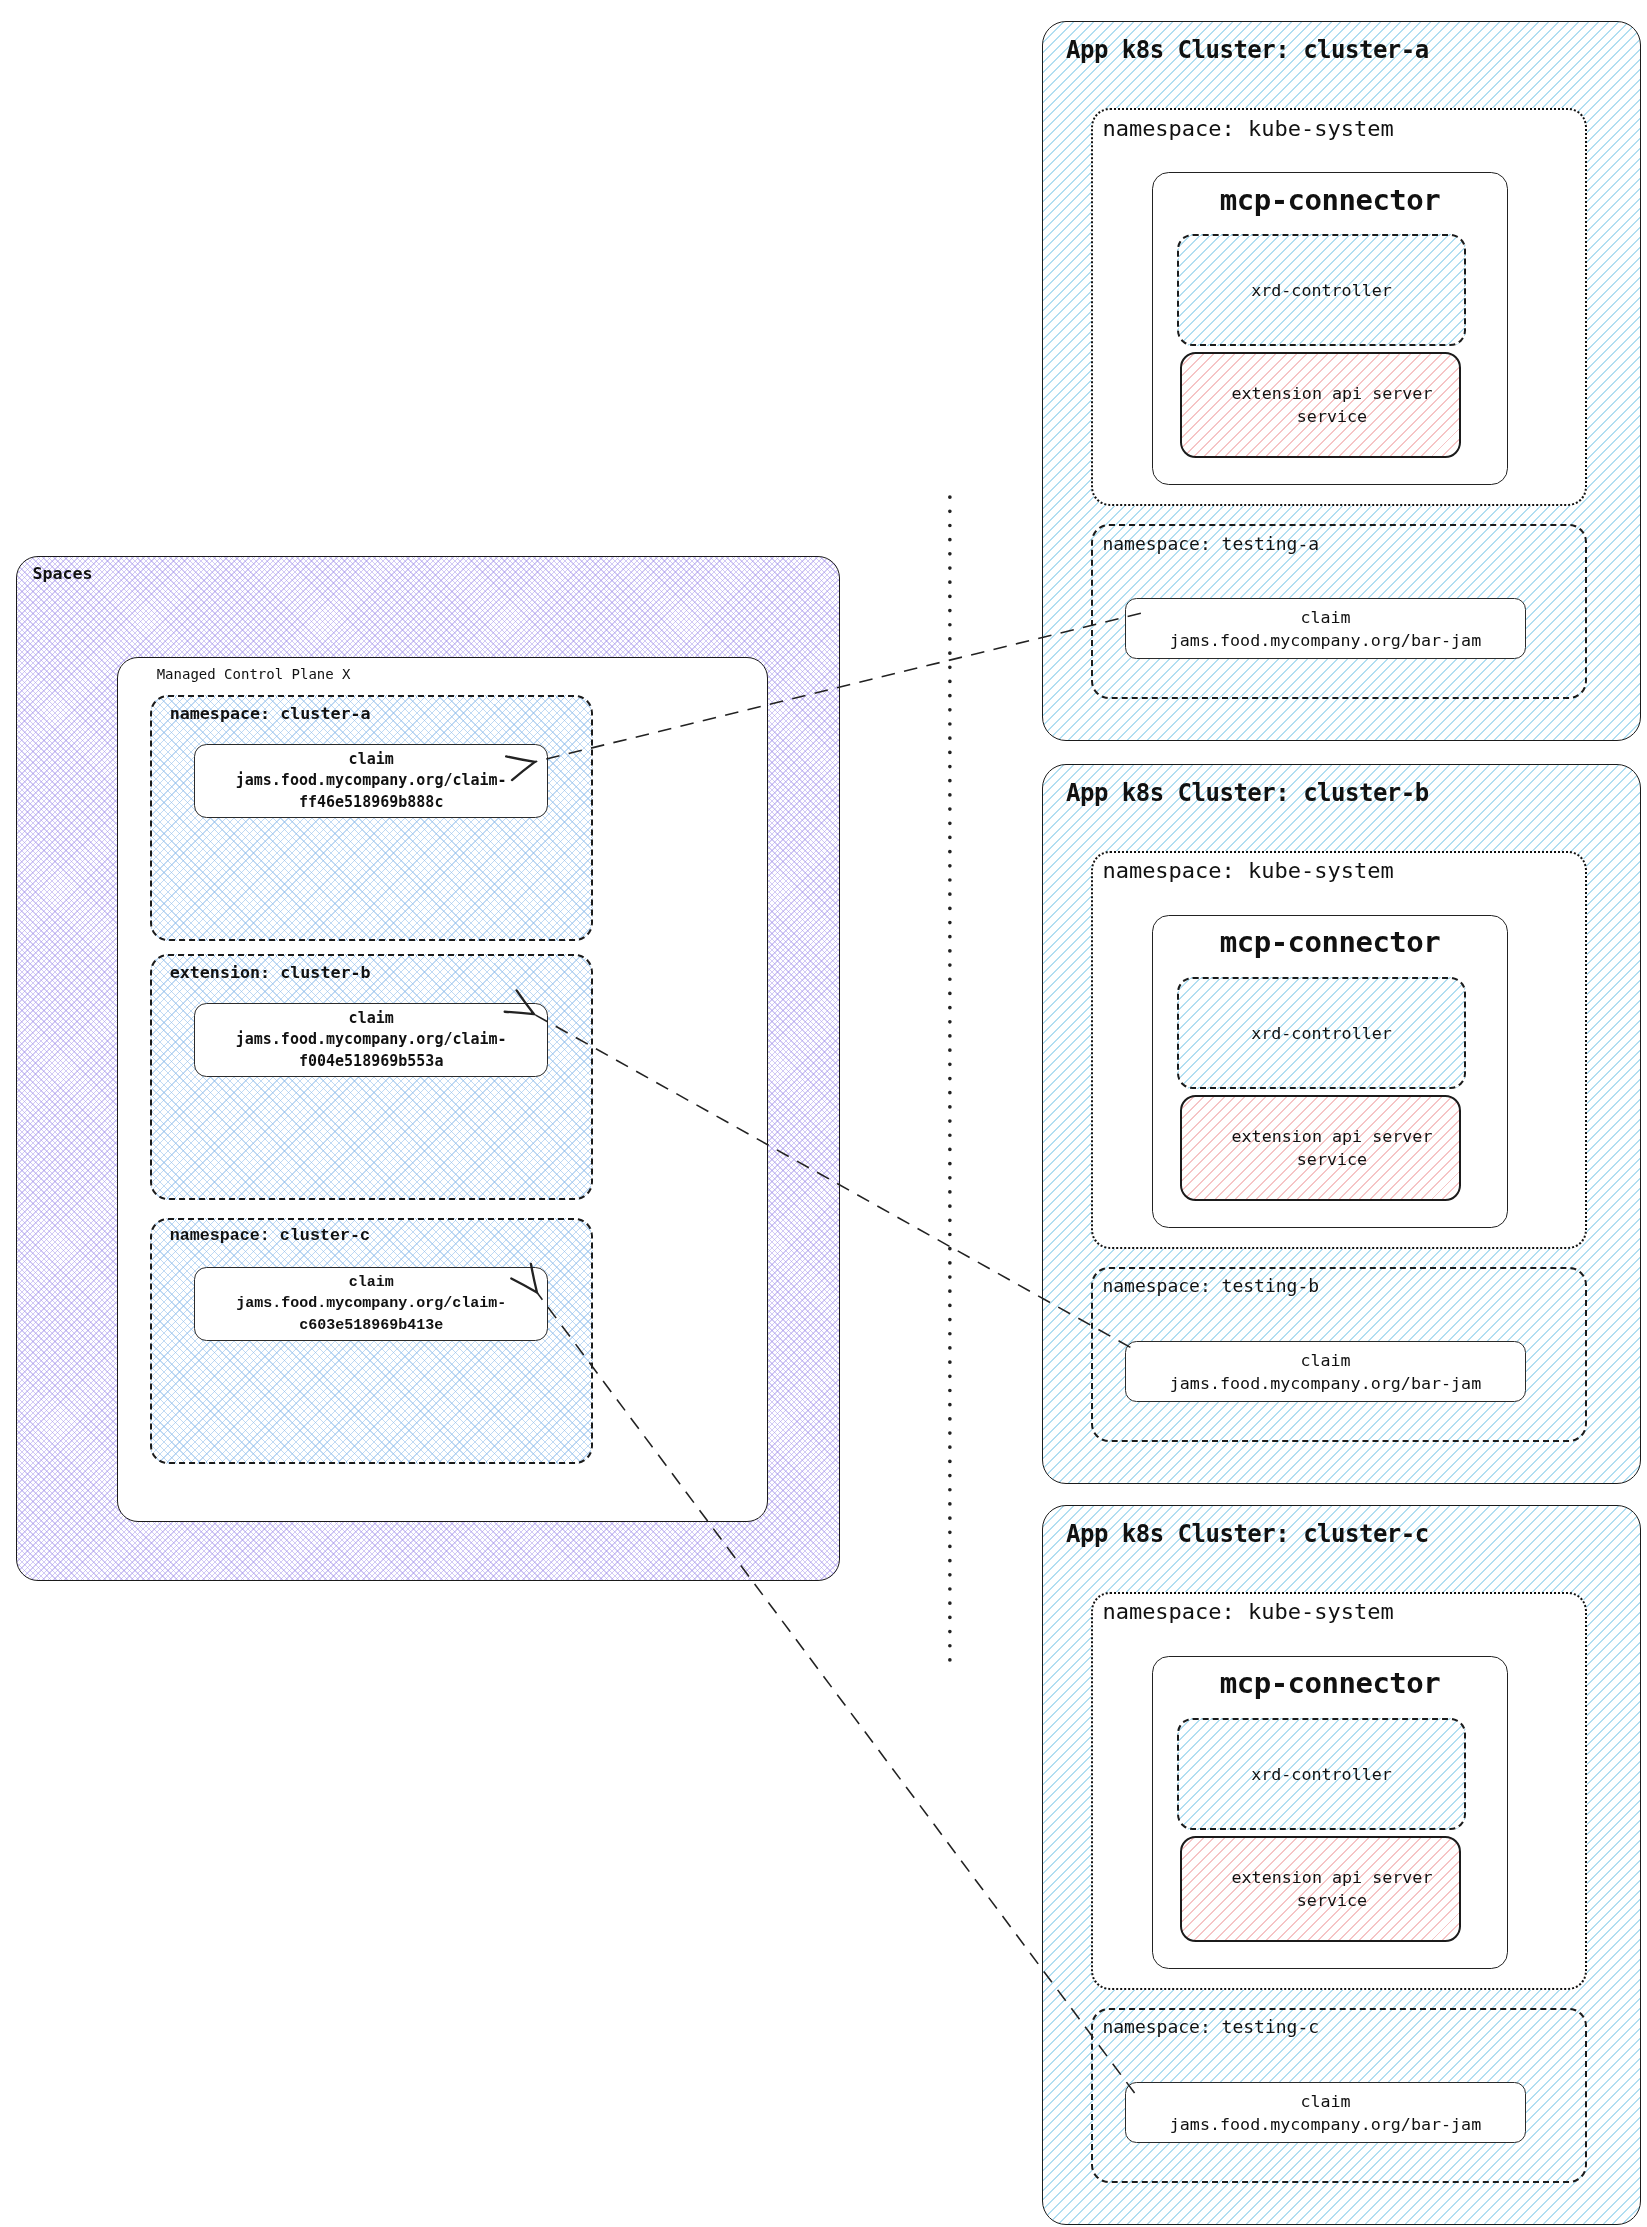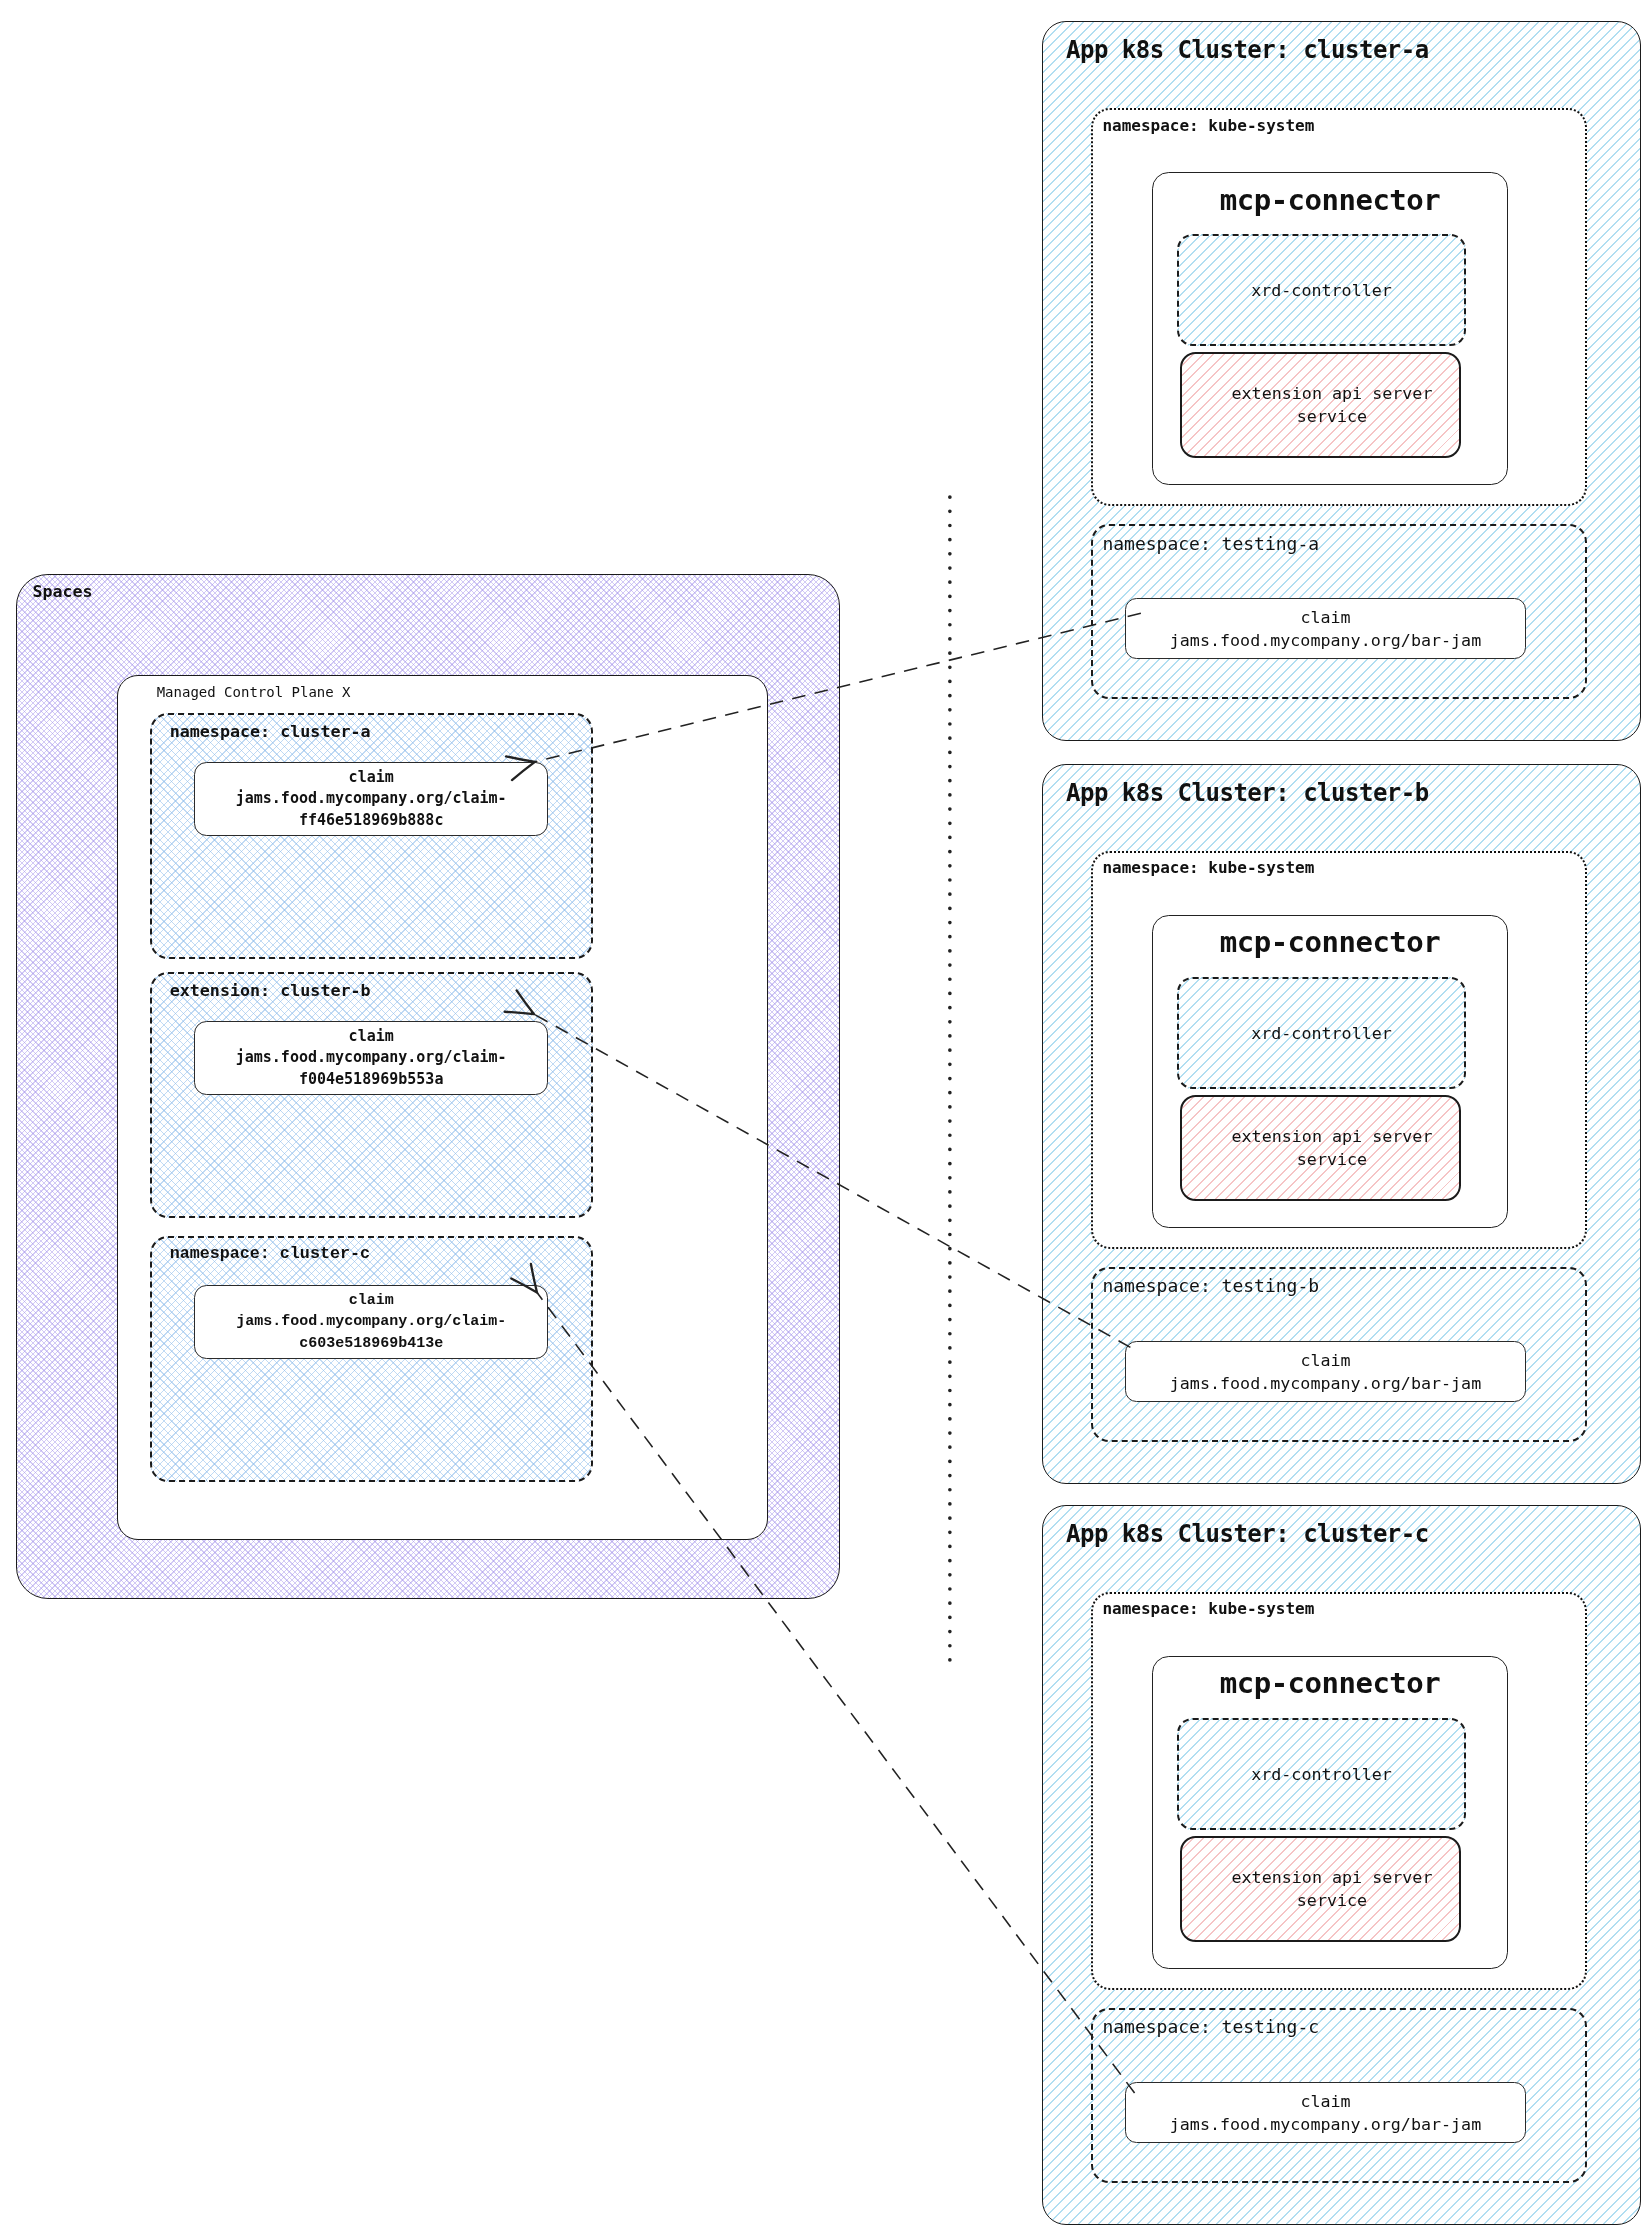--- a/index.html
+++ b/index.html
@@ -24,42 +24,42 @@
       repeating-linear-gradient(135deg, rgba(141,188,235,0.55) 0px, rgba(141,188,235,0.55) 1px, transparent 1px, transparent 5.5px);
   }
   .hatch-purple-cross{
     background-color:#fefeff;
     background-image:
       repeating-linear-gradient(45deg,  rgba(157,139,233,0.45) 0px, rgba(157,139,233,0.45) 1px, transparent 1px, transparent 3.9px),
       repeating-linear-gradient(135deg, rgba(157,139,233,0.45) 0px, rgba(157,139,233,0.45) 1px, transparent 1px, transparent 3.9px);
   }
 
   
-  .spaces{position:absolute;left:15.7px;top:574px;width:822px;height:1023px;border:1.6px solid #1b1b1b;border-radius:32px;}
+  .spaces{position:absolute;left:15.7px;top:556px;width:822px;height:1023px;border:1.6px solid #1b1b1b;border-radius:22px;}
   .spaces-label{position:absolute;left:15.7px;top:6.3px;font-size:16.7px;font-weight:bold;}
   .mcpx{position:absolute;left:100px;top:100px;width:649px;height:863px;background:#ffffff;border:1.6px solid #1b1b1b;border-radius:21px;}
   .mcpx-label{position:absolute;left:19px;top:8.4px;font-size:14px;font-weight:normal;margin-left:20px;}
   .ns{position:absolute;left:22px;width:443px;height:246px;border:2.1px dashed #1b1b1b;border-radius:18px;box-sizing:border-box;margin-left:10px;}
   .ns-a{top:37px;}
   .ns-b{top:296px;}
   .ns-c{top:560px;font-family:Liberation Mono, monospace;}
   .ns-label{position:absolute;left:18px;top:6.3px;font-size:16.7px;font-weight:bold;}
   .ns-claim{position:absolute;left:50%;transform:translateX(-50%);top:47px;width:352px;height:72px;
     background:#ffffff;border:1.6px solid #2b2b2b;border-radius:12.6px;
     display:flex;flex-direction:column;align-items:center;justify-content:center;
     font-size:15px;font-weight:bold;line-height:21.5px;text-align:center;}
 
   
   .cluster{position:absolute;left:1042px;width:599px;height:720px;border:1.6px solid #1b1b1b;border-radius:24px;box-sizing:border-box;}
   .cluster-a{top:9.4px;}
   .cluster-b{top:752px;}
   .cluster-c{top:1493px;}
   .cl-title{position:absolute;left:23px;top:13.6px;font-size:24px;font-weight:bold;letter-spacing:-0.5px;}
   .kube{position:absolute;left:48px;top:86px;width:496px;height:398px;background:#ffffff;border:2.4px dotted #111;border-radius:19px;box-sizing:border-box;}
-  .kube-label{position:absolute;left:9.4px;top:5.2px;font-size:16px;font-weight:700;}
+  .kube-label{position:absolute;left:9.4px;top:5.2px;font-size:22px;font-weight:400;}
   .mcp{position:absolute;left:59px;top:62px;width:354px;height:311px;background:#ffffff;border:1.3px solid #222;border-radius:16.7px;}
   .mcp-title{position:absolute;left:0;top:9.4px;width:100%;text-align:center;font-size:29px;font-weight:bold;letter-spacing:-0.5px;}
   .xrd{position:absolute;left:24px;top:49px;width:289px;height:112px;border:2.1px dashed #1b1b1b;border-radius:15.7px;
     display:flex;align-items:center;justify-content:center;font-size:16.7px;box-sizing:border-box;}
   .ext{position:absolute;left:27px;top:179px;width:281px;height:106px;border:2.6px solid #1b1b1b;border-radius:15.7px;
     display:flex;flex-direction:column;align-items:center;justify-content:center;font-size:16.7px;line-height:23px;text-align:center;box-sizing:border-box;}
   .testing{position:absolute;left:48px;top:502px;width:496px;height:175px;border:2.1px dashed #1b1b1b;border-radius:18px;box-sizing:border-box;}
   .testing-label{position:absolute;left:9.4px;top:6.3px;font-size:18px;font-weight:400;}
   .claim-bar{position:absolute;left:32px;top:72px;width:399px;height:59px;background:#ffffff;border:1.3px solid #2b2b2b;border-radius:11.5px;
     display:flex;flex-direction:column;align-items:center;justify-content:center;font-size:16.7px;line-height:23px;text-align:center;}

